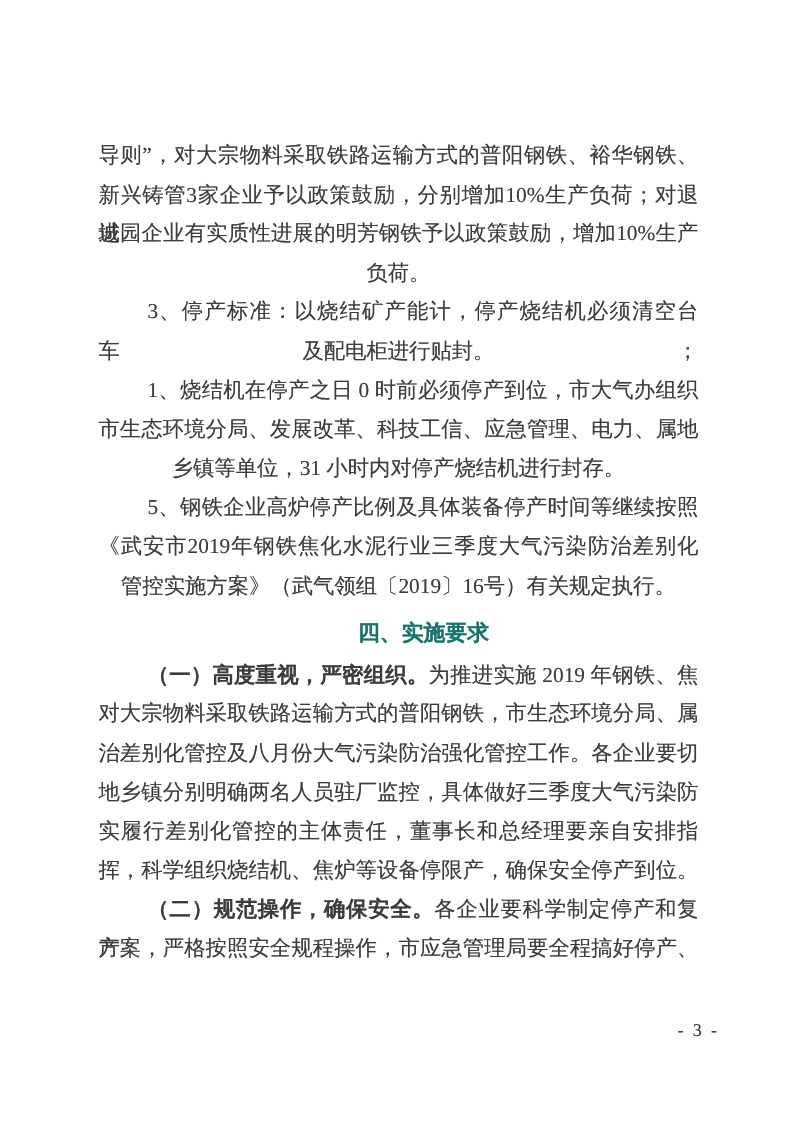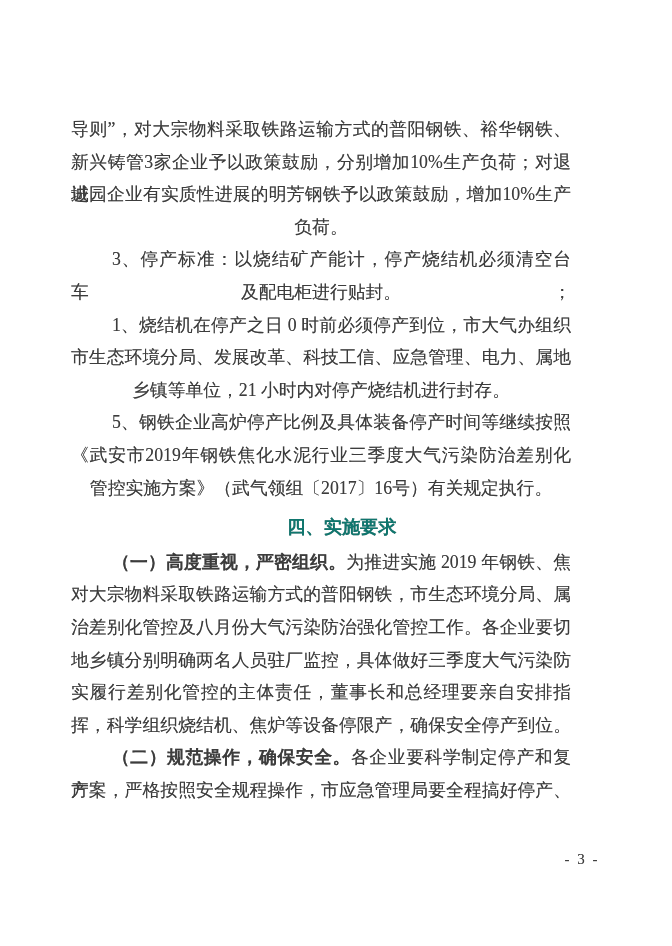--- a/index.html
+++ b/index.html
@@ -10,21 +10,21 @@
   .page {
     position: relative;
     width: 672px;
     height: 946px;
     background: #ffffff;
     overflow: hidden;
     font-family: "Liberation Serif", "DejaVu Serif", serif;
   }
   .content {
     position: absolute;
-    left: 71px;
+    left: 82px;
     top: 113px;
     width: 500px;
   }
   .line {
     width: 500px;
     height: 32.6px;
     line-height: 32.6px;
     font-size: 17.8px;
     color: #3c3c3c;
     text-align: center;
@@ -71,25 +71,25 @@
     <div class="line j"><span>导则”，对大宗物料采取铁路运输方式的普阳钢铁、裕华钢铁、</span></div>
     <div class="line j"><span>新兴铸管3家企业予以政策鼓励，分别增加10%生产负荷；对退城</span></div>
     <div class="line j"><span>进园企业有实质性进展的明芳钢铁予以政策鼓励，增加10%生产</span></div>
     <div class="line"><span>负荷。</span></div>
 
     <div class="line j ind"><span>3、停产标准：以烧结矿产能计，停产烧结机必须清空台车；</span></div>
     <div class="line"><span>及配电柜进行贴封。</span></div>
 
     <div class="line j ind"><span>1、烧结机在停产之日 0 时前必须停产到位，市大气办组织</span></div>
     <div class="line j"><span>市生态环境分局、发展改革、科技工信、应急管理、电力、属地</span></div>
-    <div class="line"><span>乡镇等单位，21 小时内对停产烧结机进行封存。</span></div>
+    <div class="line"><span>乡镇等单位，31 小时内对停产烧结机进行封存。</span></div>
 
     <div class="line j ind"><span>5、钢铁企业高炉停产比例及具体装备停产时间等继续按照</span></div>
     <div class="line j"><span>《武安市2019年钢铁焦化水泥行业三季度大气污染防治差别化</span></div>
-    <div class="line"><span>管控实施方案》（武气领组〔2017〕16号）有关规定执行。</span></div>
+    <div class="line"><span>管控实施方案》（武气领组〔2019〕16号）有关规定执行。</span></div>
 
     <div class="line heading ind"><span>四、实施要求</span></div>
 
     <div class="line j ind"><span class="b">（一）高度重视，严密组织。</span><span>为推进实施 2019 年钢铁、焦</span></div>
     <div class="line j"><span>对大宗物料采取铁路运输方式的普阳钢铁，市生态环境分局、属</span></div>
     <div class="line j"><span>治差别化管控及八月份大气污染防治强化管控工作。各企业要切</span></div>
     <div class="line j"><span>地乡镇分别明确两名人员驻厂监控，具体做好三季度大气污染防</span></div>
     <div class="line j"><span>实履行差别化管控的主体责任，董事长和总经理要亲自安排指</span></div>
     <div class="line j"><span>挥，科学组织烧结机、焦炉等设备停限产，确保安全停产到位。</span></div>
 

